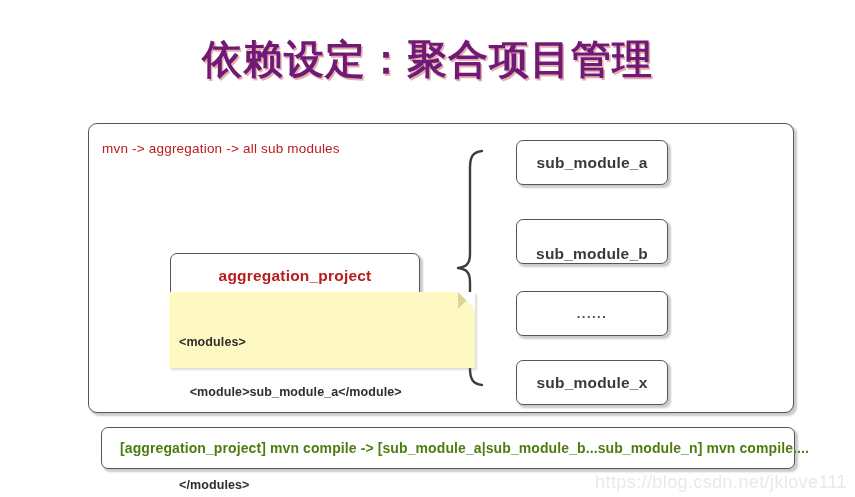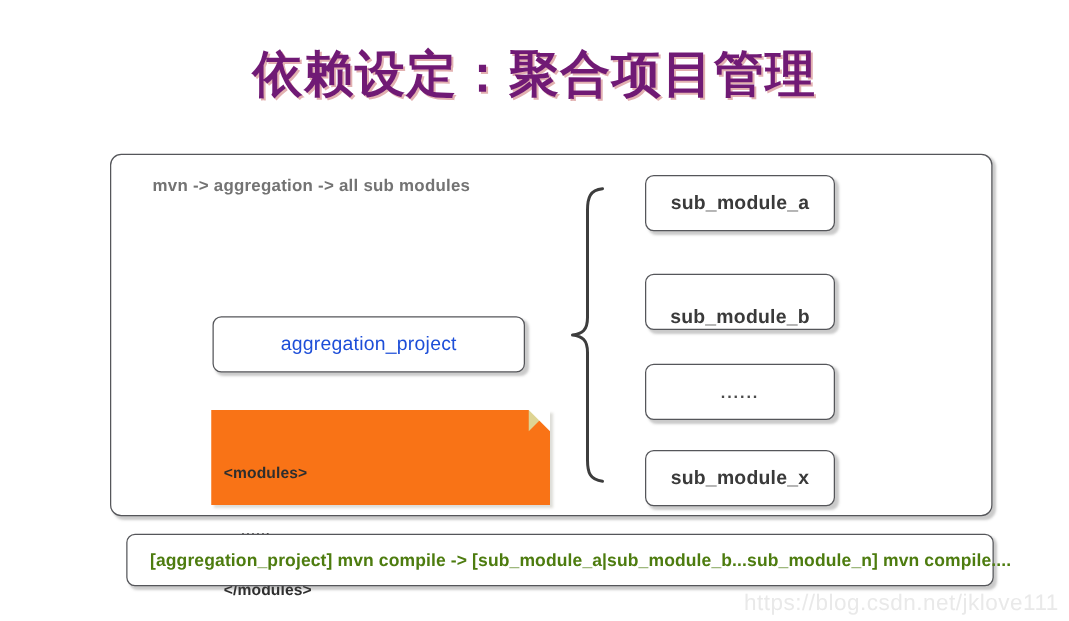--- a/index.html
+++ b/index.html
@@ -48,41 +48,40 @@
     width: 706px;
     height: 290px;
     border-radius: 9px;
   }
 
   #flow-caption {
     position: absolute;
     left: 102px;
     top: 141px;
     font-size: 13.5px;
-    font-weight: bold;
-    color: #737373;
+    font-weight: normal;
+    color: #b91c1c;
     letter-spacing: 0.2px;
     white-space: nowrap;
-    margin-left: 20px;
   }
 
   
   #aggregation-project-node {
     left: 170px;
     top: 253px;
     width: 250px;
     height: 45px;
     display: flex;
     align-items: center;
     justify-content: center;
   }
   #aggregation-project-node .node-label {
     font-size: 15.5px;
-    font-weight: normal;
-    color: #1d4ed8;
+    font-weight: bold;
+    color: #b91c1c;
     letter-spacing: 0.2px;
   }
 
   
   .submodule-node {
     left: 516px;
     width: 152px;
     height: 45px;
     display: flex;
     align-items: center;
@@ -110,24 +109,24 @@
     left: 452px;
     top: 148px;
     width: 42px;
     height: 240px;
   }
 
   
   #modules-sticky-note {
     position: absolute;
     left: 169px;
-    top: 328px;
-    width: 271px;
+    top: 292px;
+    width: 306px;
     height: 76px;
-    background: #f97316;
+    background: #fef9c3;
     box-shadow: 2px 2px 2px rgba(120, 120, 100, 0.25);
   }
   #sticky-fold {
     position: absolute;
     right: 0;
     top: 0;
     width: 0;
     height: 0;
     border-left: 17px solid transparent;
     border-top: 17px solid #ffffff;
@@ -233,20 +232,21 @@
 
 <div class="rbox submodule-node" id="submodule-node-3">
   <span class="node-label">sub_module_x</span>
 </div>
 
 <div id="modules-sticky-note">
   <div id="sticky-fold-shade"></div>
   <div id="sticky-fold"></div>
   <div id="sticky-code">
     <span class="code-line">&lt;modules&gt;</span>
+    <span class="code-line">   &lt;module&gt;sub_module_a&lt;/module&gt;</span>
     <span class="code-line dots">......</span>
     <span class="code-line">&lt;/modules&gt;</span>
   </div>
 </div>
 
 <div class="rbox" id="command-bar">
   <span id="command-bar-text">[aggregation_project] mvn compile -&gt; [sub_module_a|sub_module_b...sub_module_n] mvn compile....</span>
 </div>
 
 <div id="watermark">https://blog.csdn.net/jklove111</div>

